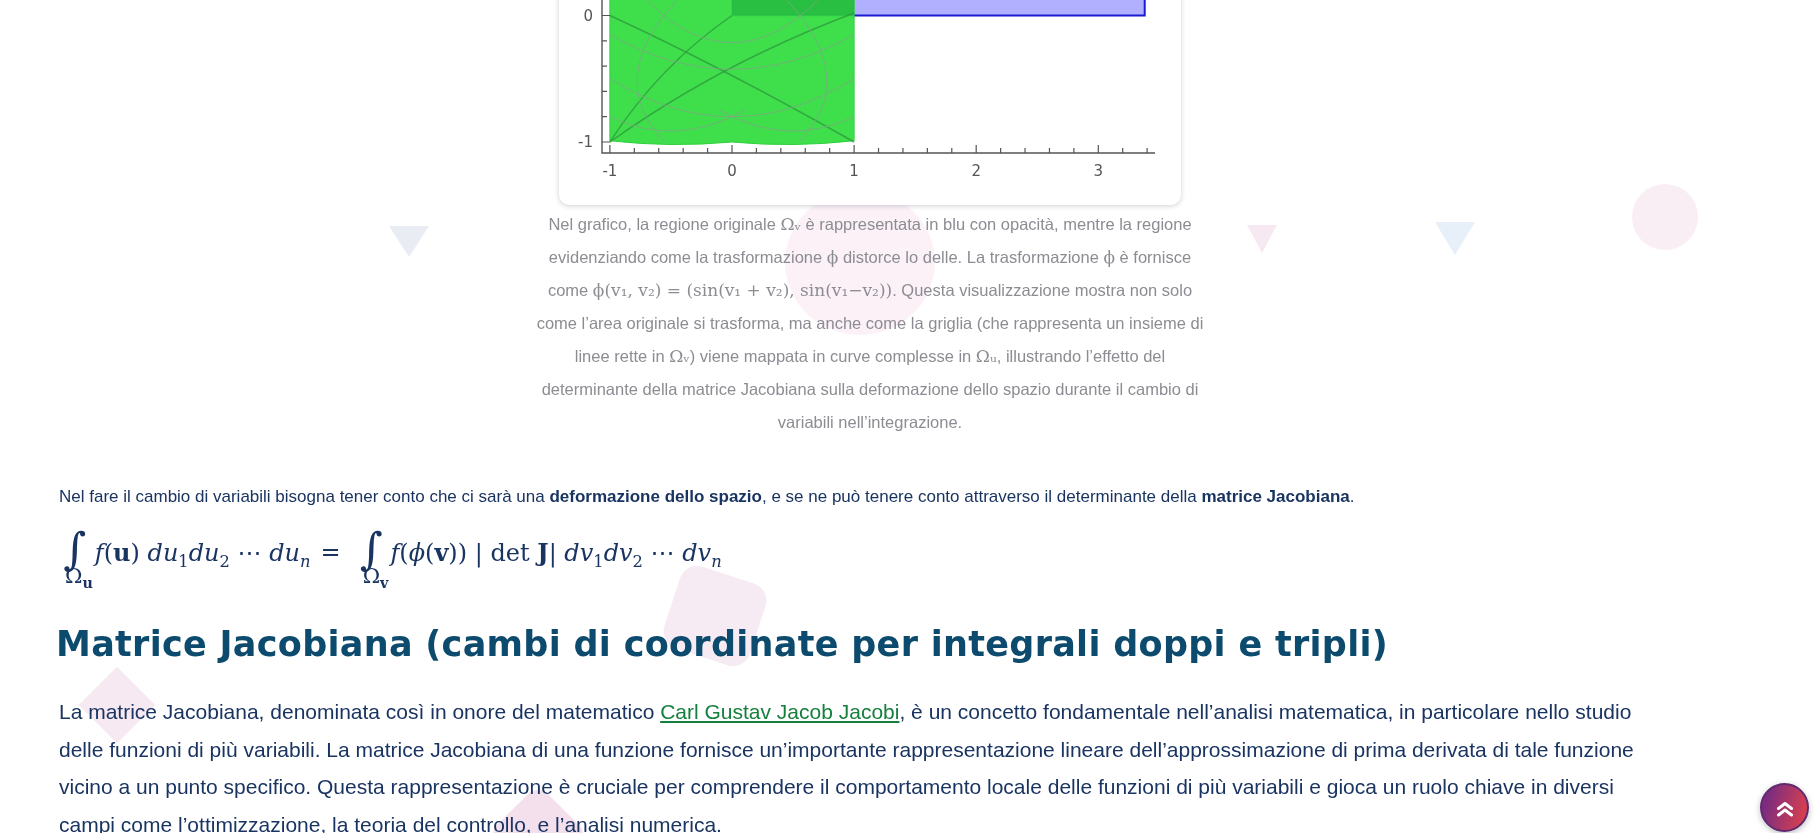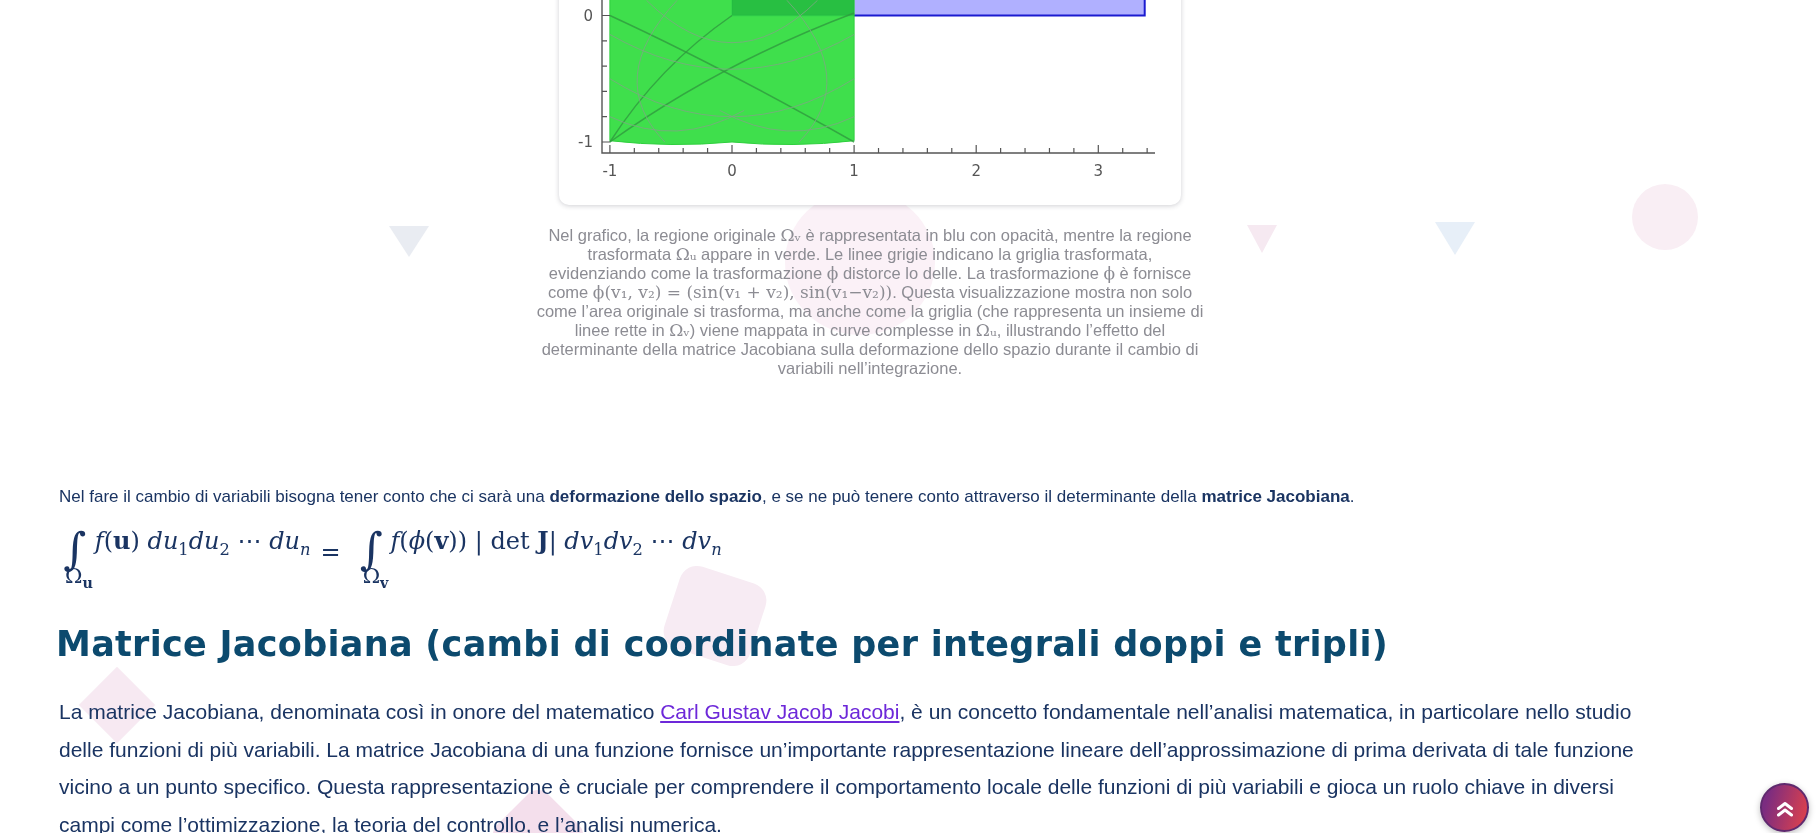--- a/index.html
+++ b/index.html
@@ -18,37 +18,37 @@
   .diamond-bottom{position:absolute;left:502px;top:799px;width:72px;height:72px;border-radius:14px;background:#f4dfec;transform:rotate(45deg);z-index:0;}
 
   
   .chart-card{position:absolute;left:559px;top:-150px;width:622px;height:355px;background:#fff;
               border-radius:10px;box-shadow:0 1px 5px rgba(40,40,60,.22);z-index:1;}
   .chart-card svg{display:block;}
   .ticklab{font-size:15px;fill:#555;font-family:"DejaVu Sans",sans-serif;}
 
   
   .caption{position:absolute;left:520px;top:208px;width:700px;text-align:center;color:#8c8c93;
-           font-size:16.5px;line-height:19px;z-index:1;margin-top:18px;}
+           font-size:16.5px;line-height:33px;z-index:1;}
   .caption .math{font-family:"DejaVu Serif","DejaVu Sans",serif;font-size:17px;}
 
   
   .p1{position:absolute;left:59px;top:461px;width:1590px;color:#1a3462;font-size:17px;line-height:37.5px;z-index:1;}
   .p2{position:absolute;left:59px;top:672px;width:1600px;color:#1a3462;font-size:21px;line-height:37.6px;z-index:1;}
   .b{font-weight:700;}
   .i{font-style:italic;}
-  a.link{color:#6d28d9;text-decoration:underline;cursor:pointer;margin-top:15px;}
+  a.link{color:#15803d;text-decoration:underline;cursor:pointer;margin-top:15px;}
 
   
   .formula{position:absolute;left:57px;top:526px;display:flex;align-items:flex-start;
            font-family:"DejaVu Serif","Liberation Serif",serif;color:#1a3462;font-size:24px;z-index:1;}
   .intcol{display:flex;flex-direction:column;align-items:center;margin-right:2px;}
   .intsign{font-size:44px;line-height:46px;}
   .intsub{font-size:21px;margin-top:-8px;margin-left:8px;}
-  .fbody{white-space:nowrap;}
+  .fbody{margin-top:12px;white-space:nowrap;}
   .eq{margin:12px 14px 0 10px;}
   .formula sub{font-size:68%;}
 
   
   .heading{position:absolute;left:56px;top:601px;width:1740px;color:#0c4a6e;font-size:35px;font-weight:700;
            font-family:"DejaVu Sans","Liberation Sans",sans-serif;letter-spacing:.3px;z-index:1;}
 
   
   .scrolltop{position:absolute;left:1760px;top:783px;width:49px;height:49px;border-radius:50%;
              background:linear-gradient(105deg,#7b2c80 15%,#d8404f 90%);
@@ -91,21 +91,20 @@
         <text x="295.1" y="326" text-anchor="middle" class="ticklab">1</text>
         <text x="417.2" y="326" text-anchor="middle" class="ticklab">2</text>
         <text x="539.3" y="326" text-anchor="middle" class="ticklab">3</text>
         <text x="34" y="170.5" text-anchor="end" class="ticklab">0</text>
         <text x="34" y="297" text-anchor="end" class="ticklab">-1</text>
       </svg>
   </div>
 
   <div class="caption">
     <div><span>Nel grafico, la regione originale </span><span class="math">Ωᵥ</span><span> è rappresentata in blu con opacità, mentre la regione</span></div>
-    <div><span>trasformata </span><span class="math">Ωᵤ</span><span> appare in verde. Le linee grigie indicano la griglia trasformata,</span></div>
     <div><span>evidenziando come la trasformazione </span><span class="math">ϕ</span><span> distorce lo delle. La trasformazione </span><span class="math">ϕ</span><span> è fornisce</span></div>
     <div><span>come </span><span class="math">ϕ(v₁, v₂) = (sin(v₁ + v₂), sin(v₁−v₂))</span><span>. Questa visualizzazione mostra non solo</span></div>
     <div><span>come l’area originale si trasforma, ma anche come la griglia (che rappresenta un insieme di</span></div>
     <div><span>linee rette in </span><span class="math">Ωᵥ</span><span>) viene mappata in curve complesse in </span><span class="math">Ωᵤ</span><span>, illustrando l’effetto del</span></div>
     <div><span>determinante della matrice Jacobiana sulla deformazione dello spazio durante il cambio di</span></div>
     <div><span>variabili nell’integrazione.</span></div>
   </div>
 
   <p class="p1"><span>Nel fare il cambio di variabili bisogna tener conto che ci sarà una </span><span class="b">deformazione dello spazio</span><span>, e se ne può tenere conto attraverso il determinante della </span><span class="b">matrice Jacobiana</span><span>.</span></p>
 

